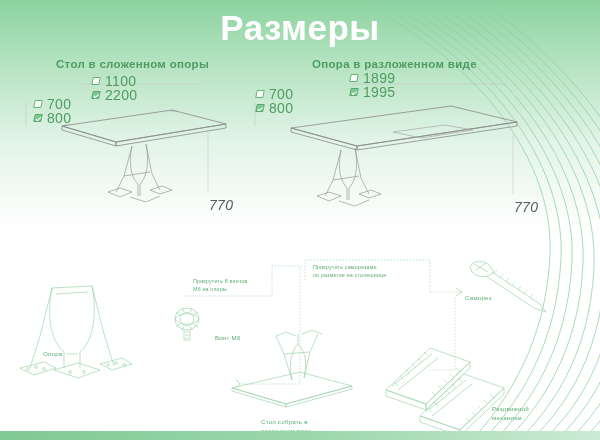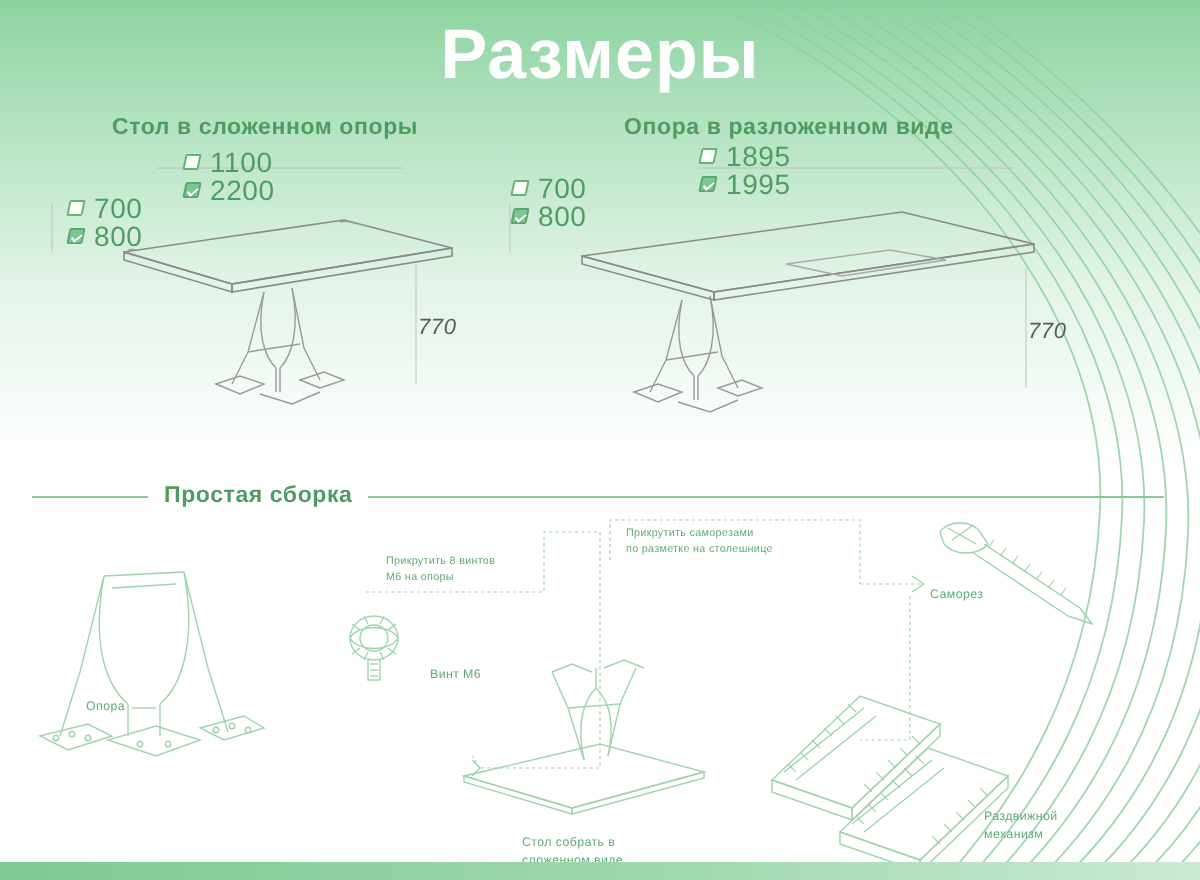--- a/index.html
+++ b/index.html
@@ -60,22 +60,22 @@
   }
   .opt-label { font-size:14px; color:#4f9c62; letter-spacing:0.3px; }
 
   #opts-len-folded { left:92px; top:75px; }
   #opts-wid-folded { left:34px; top:98px; }
   #opts-len-unfolded { left:350px; top:72px; }
   #opts-wid-unfolded { left:256px; top:88px; }
 
   
   .dim {
-    position:absolute; z-index:5; font-size:11px; font-style:italic;
-    color:#5a5a5a; letter-spacing:0.3px;
+    position:absolute; z-index:5; font-size:14px; font-style:italic;
+    color:#5a5a5a; letter-spacing:0.3px;margin-top:39px;
   }
   #dim-h-folded { left:209px; top:158px; }
   #dim-h-unfolded { left:514px; top:160px; }
 
   
   .drawing { position:absolute; z-index:4; }
   #drawing-folded { left:20px; top:80px; }
   #drawing-unfolded { left:245px; top:72px; }
 
   
@@ -189,21 +189,21 @@
       <path d="M110 117 L126 122 L140 116"></path>
       <path d="M104 96 L130 92"></path>
     </g>
   </svg>
 
   <div class="sec-head" id="sec-head-unfolded">Опора в разложенном виде</div>
 
   <div class="opt-group" id="opts-len-unfolded">
     <div class="opt-row">
       <span class="chk"></span>
-      <span class="opt-label">1895</span>
+      <span class="opt-label">1899</span>
     </div>
     <div class="opt-row">
       <span class="chk on"></span>
       <span class="opt-label">1995</span>
     </div>
   </div>
 
   <div class="opt-group" id="opts-wid-unfolded">
     <div class="opt-row">
       <span class="chk"></span>
@@ -240,25 +240,20 @@
       <path d="M110 76 C114 96 110 110 104 116"></path>
       <path d="M102 116 L102 128"></path>
       <path d="M104 116 L104 128"></path>
       <path d="M72 124 L84 120 L96 124 L84 129 Z"></path>
       <path d="M114 122 L126 118 L136 122 L124 126 Z"></path>
       <path d="M94 129 L110 134 L124 128"></path>
       <path d="M88 108 L114 104"></path>
     </g>
   </svg>
 
-  <div class="assembly-head-wrap">
-    <div class="assembly-rule" id="assembly-rule-left"></div>
-    <div class="assembly-title">Простая сборка</div>
-    <div class="assembly-rule" id="assembly-rule-right"></div>
-  </div>
 
   <svg id="assembly-svg" width="600" height="190" aria-hidden="true">
 
     <g fill="none" stroke="#9fd4ae" stroke-width="0.6" stroke-dasharray="1.6 1.6">
       <path d="M183 46 L272 46 L272 16 L300 16"></path>
       <path d="M300 16 L300 134 L240 134"></path>
       <path d="M305 30 L305 10 L430 10 L430 42"></path>
       <path d="M430 42 L462 42"></path>
       <path d="M455 48 L455 120 L430 120"></path>
       <path d="M240 134 L236 128"></path>

